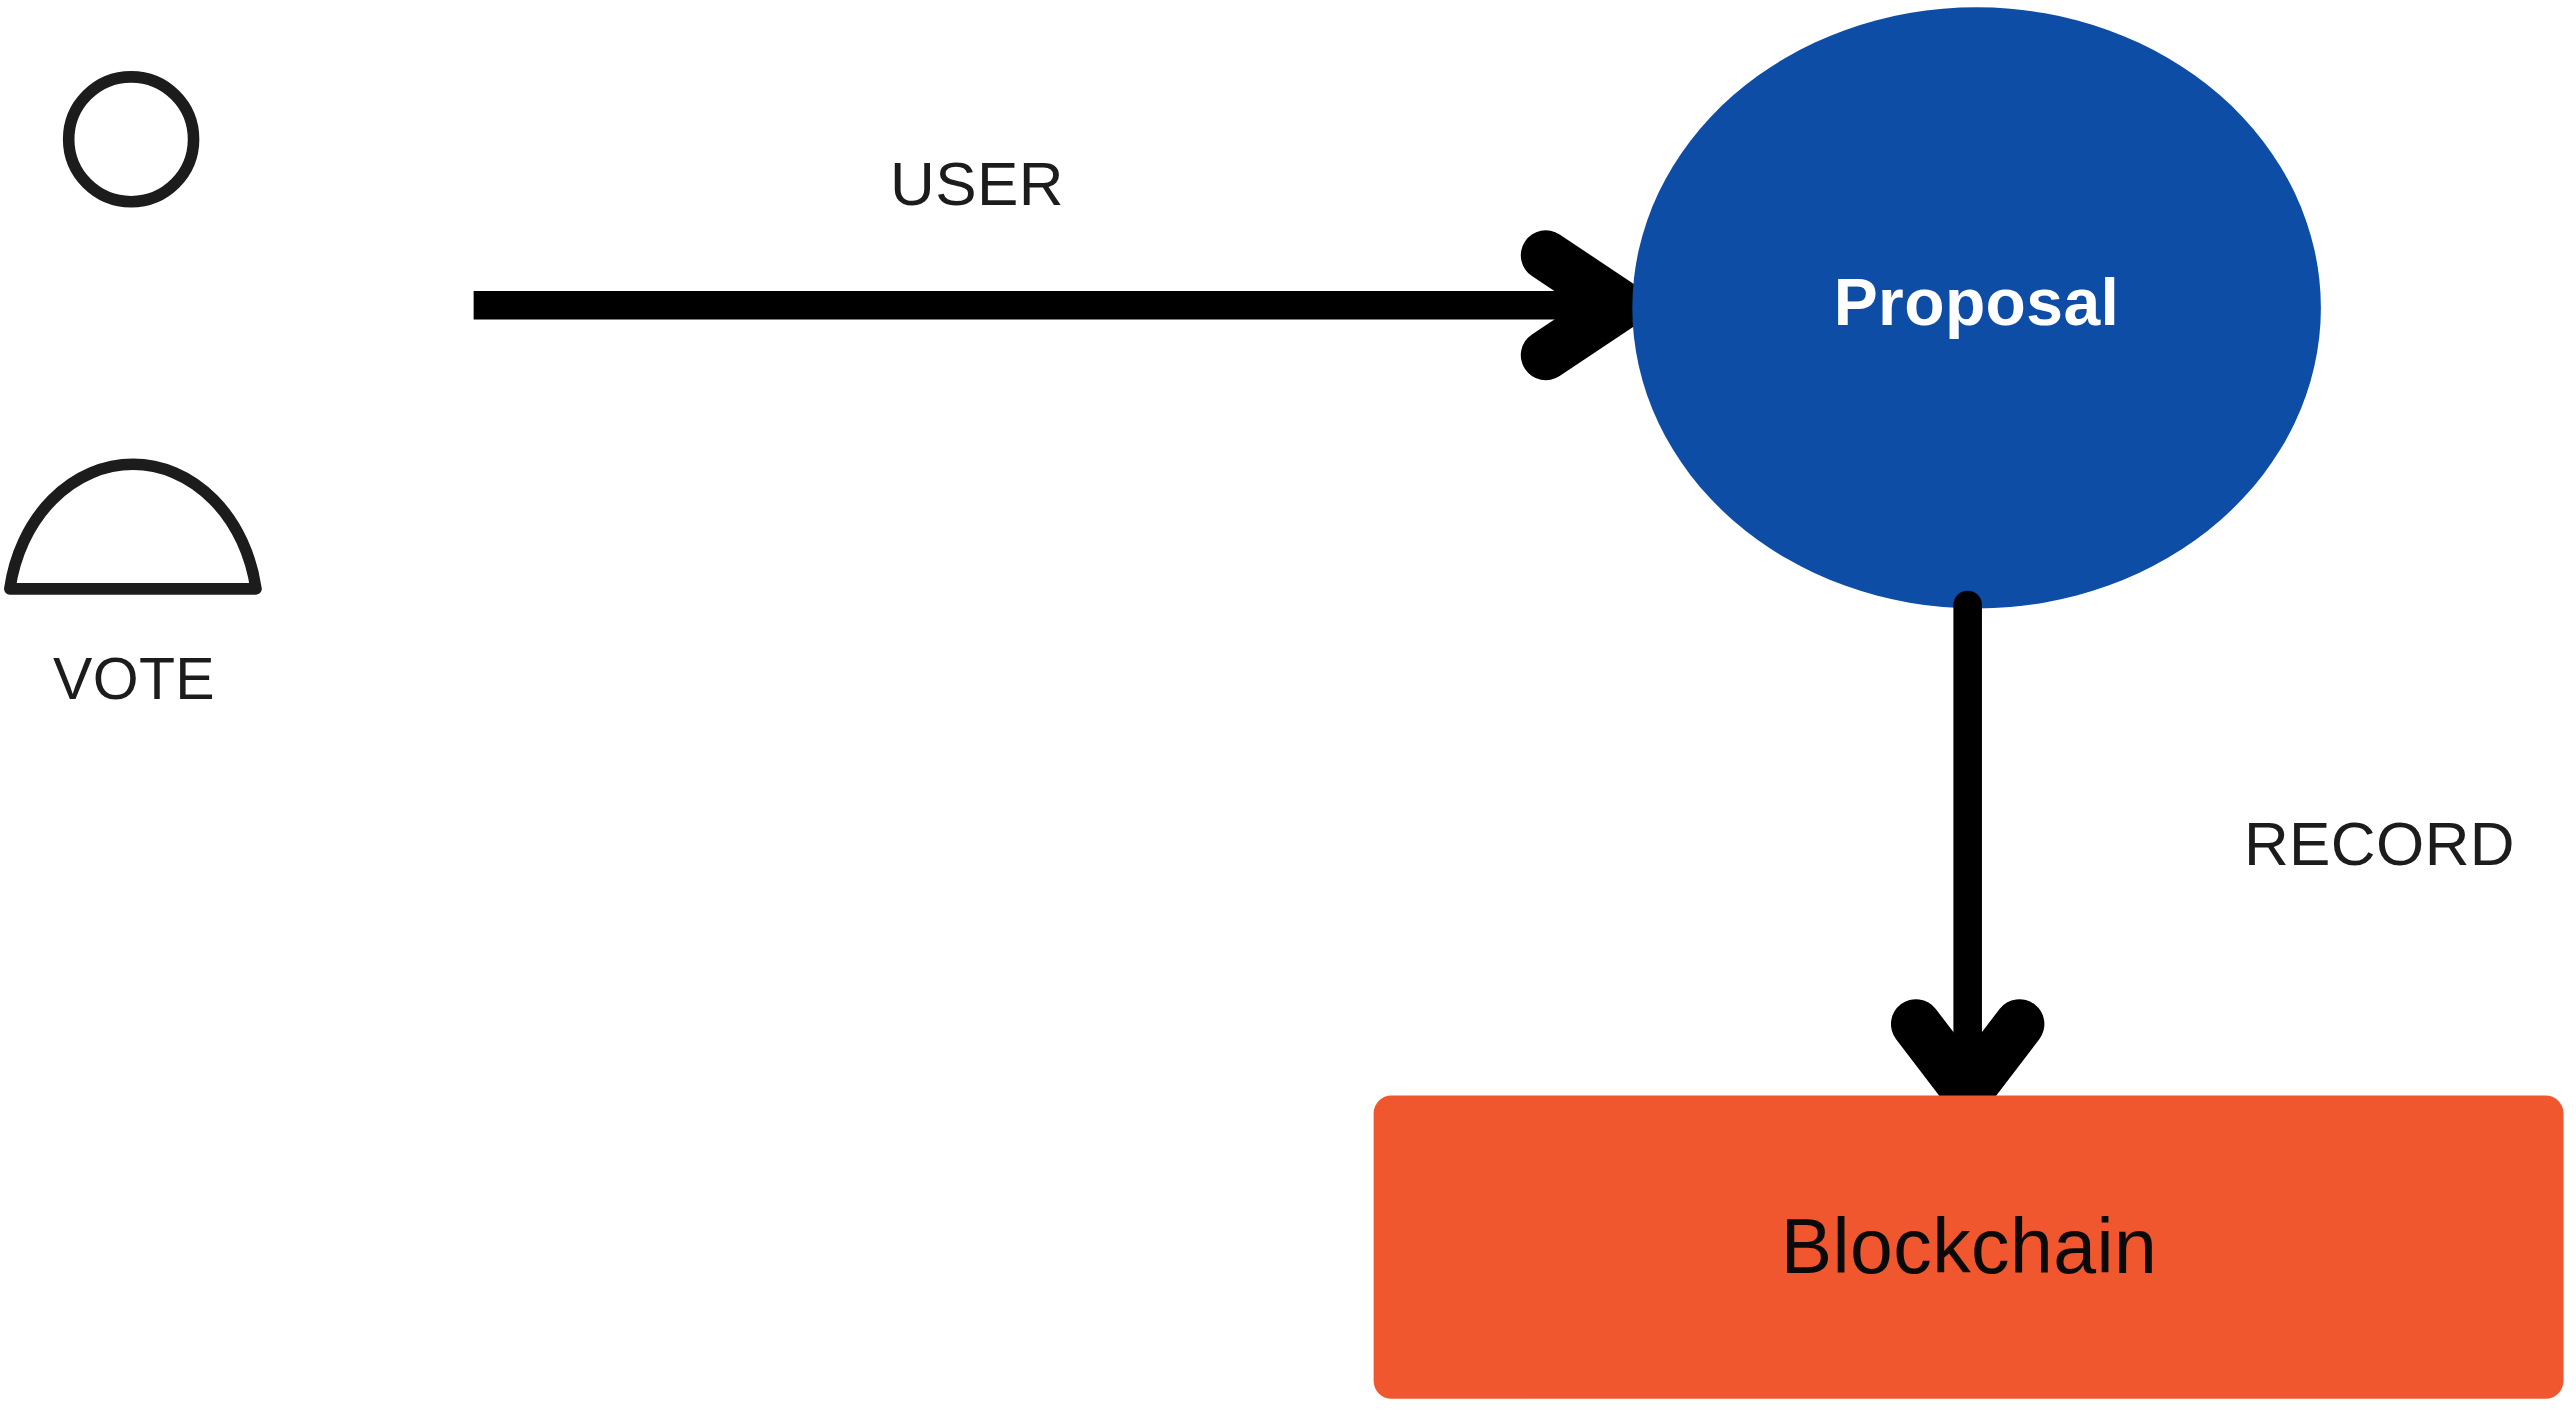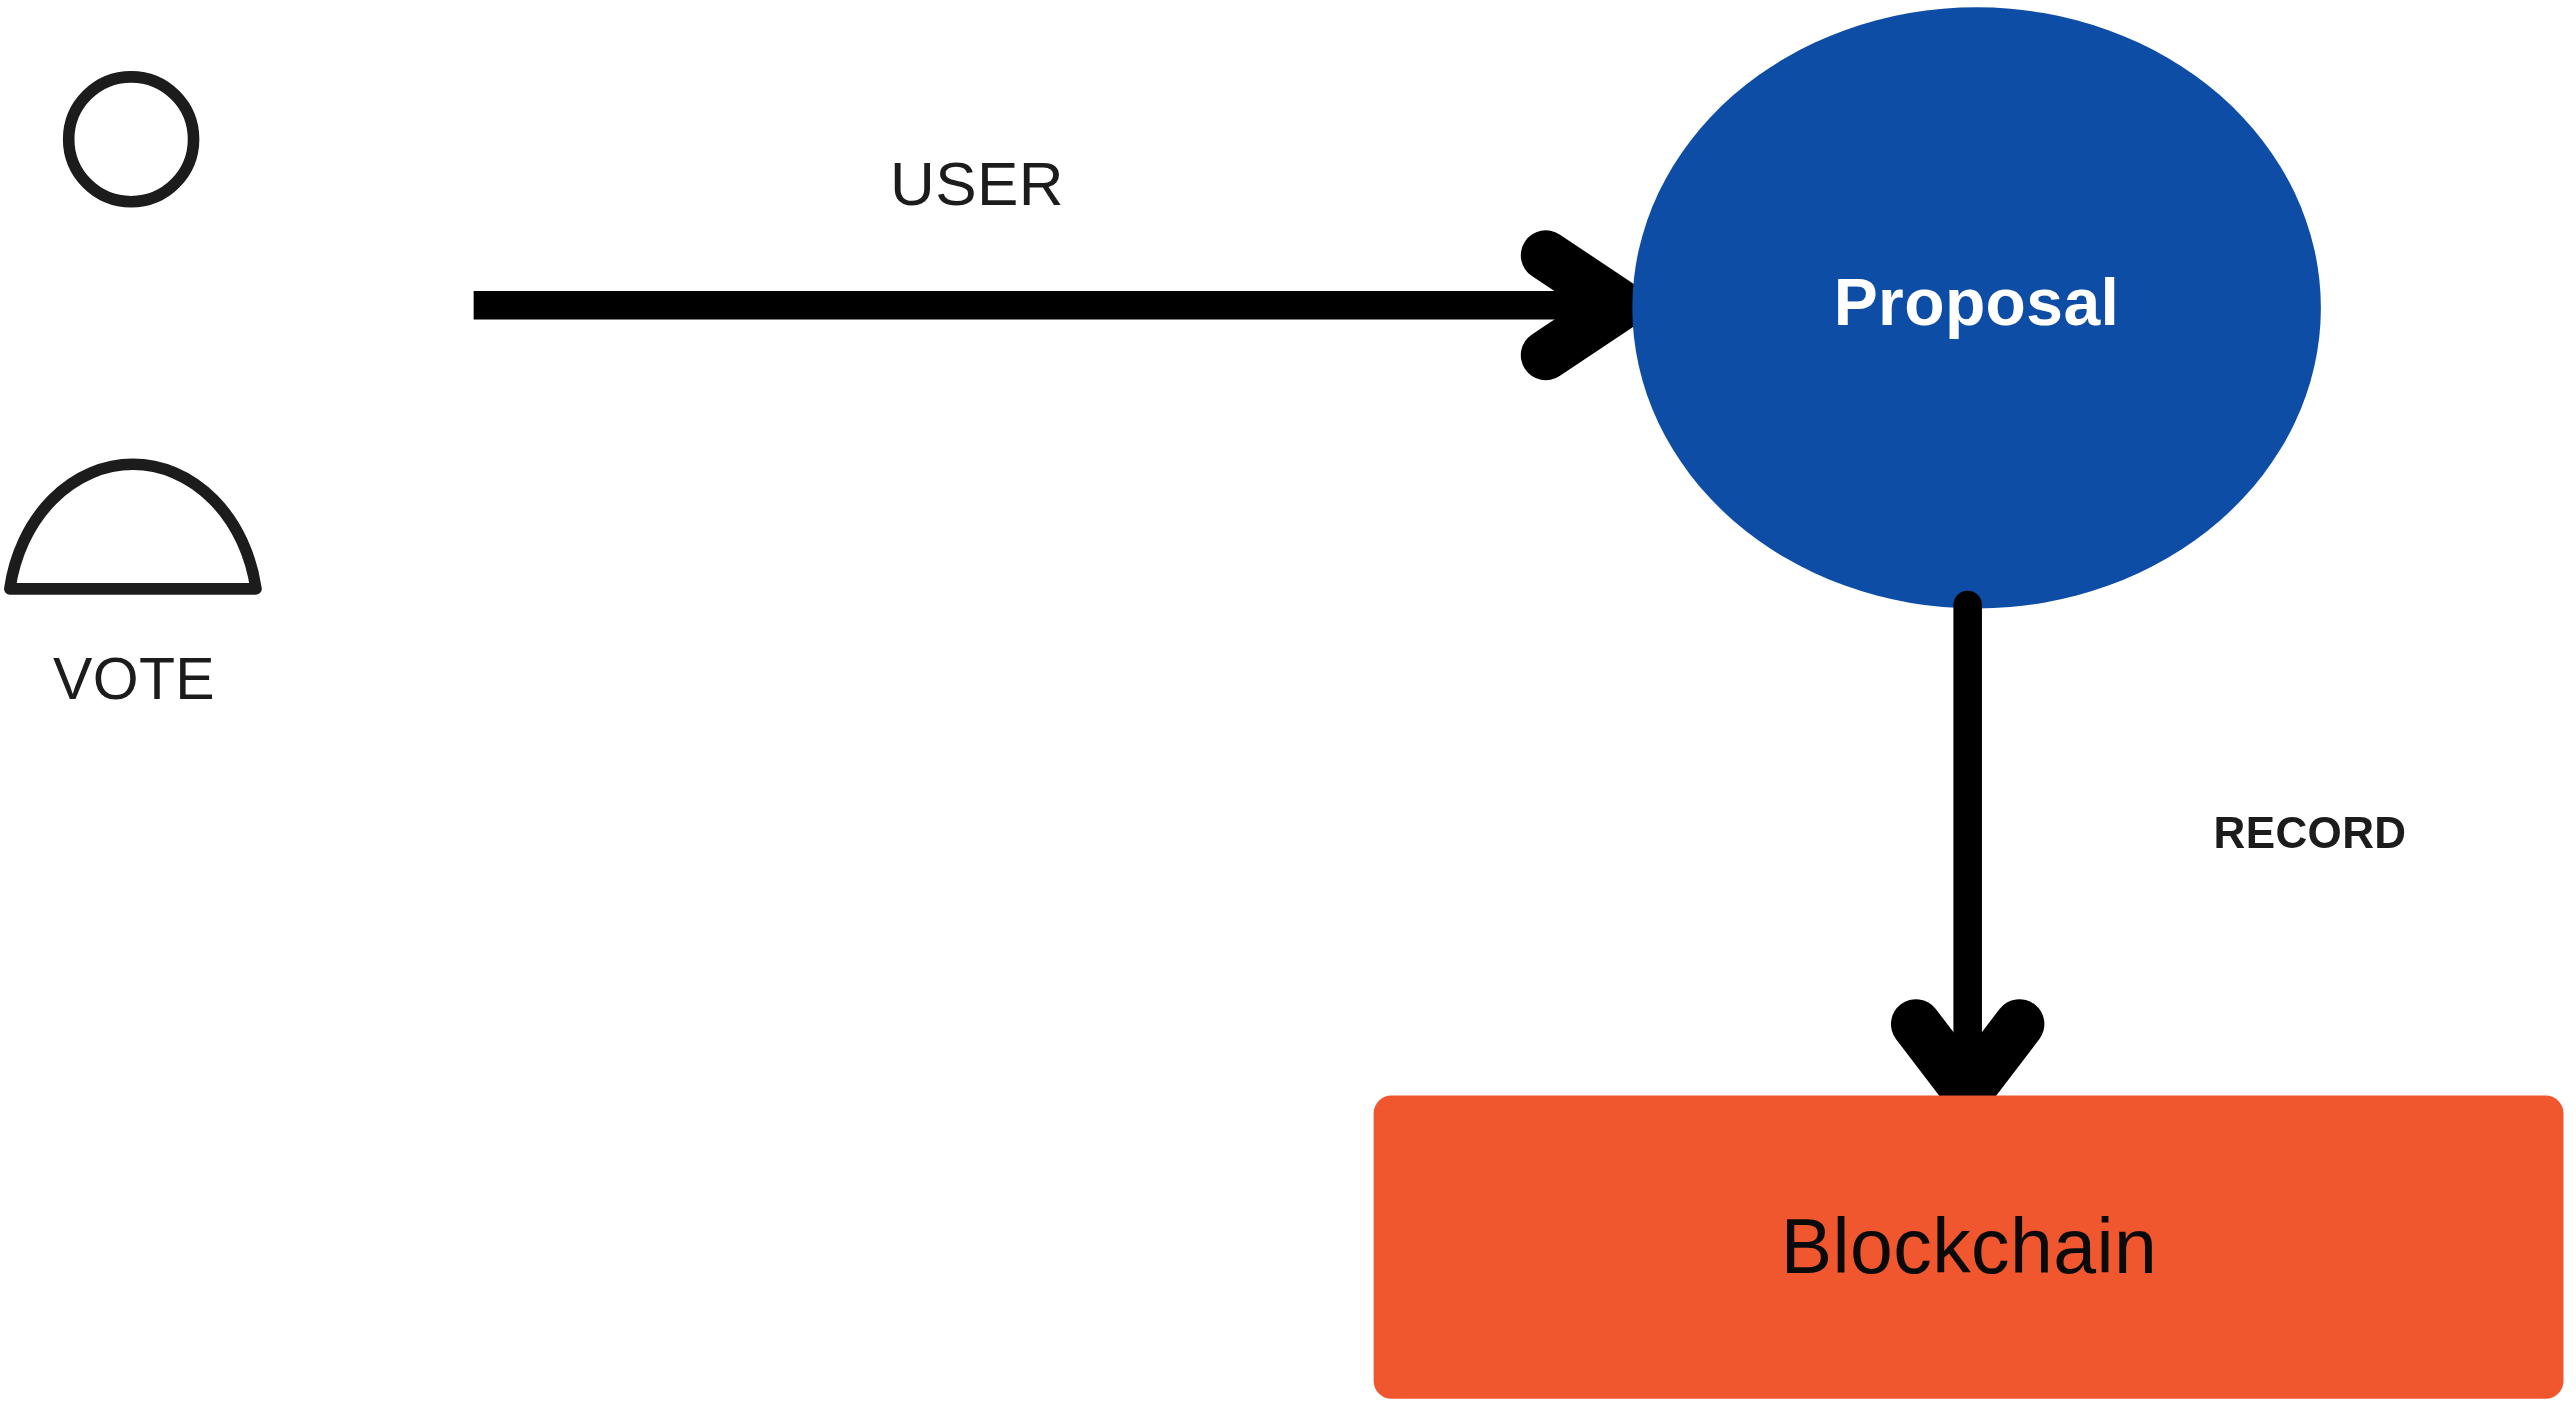--- a/index.html
+++ b/index.html
@@ -53,23 +53,23 @@
     font-size: 62px;
     font-weight: 400;
     color: #1c1c1c;
     letter-spacing: 0.4px;
   }
   
   #label-record {
     left: 2105px;
     top: 808px;
     width: 410px;
-    text-align: center;
-    font-size: 44px;
-    font-weight: 700;
+    text-align: right;
+    font-size: 62px;
+    font-weight: 400;
     color: #1c1c1c;
     letter-spacing: 0.4px;
   }
   
   #label-proposal {
     left: 1632px;
     top: 264px;
     width: 689px;
     text-align: center;
     font-size: 66px;

